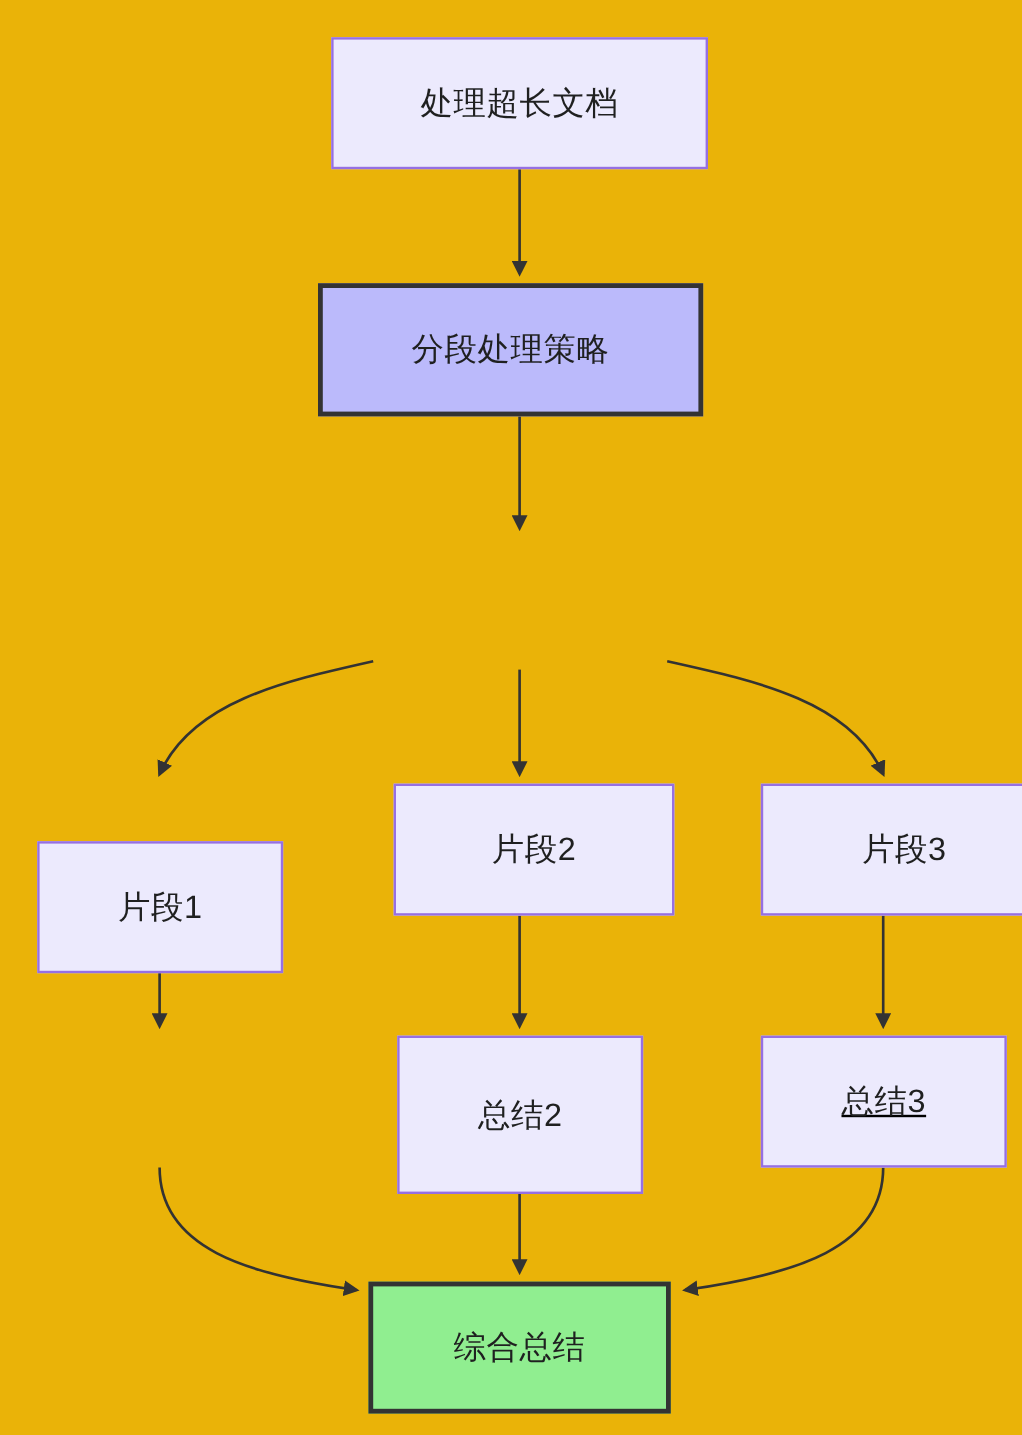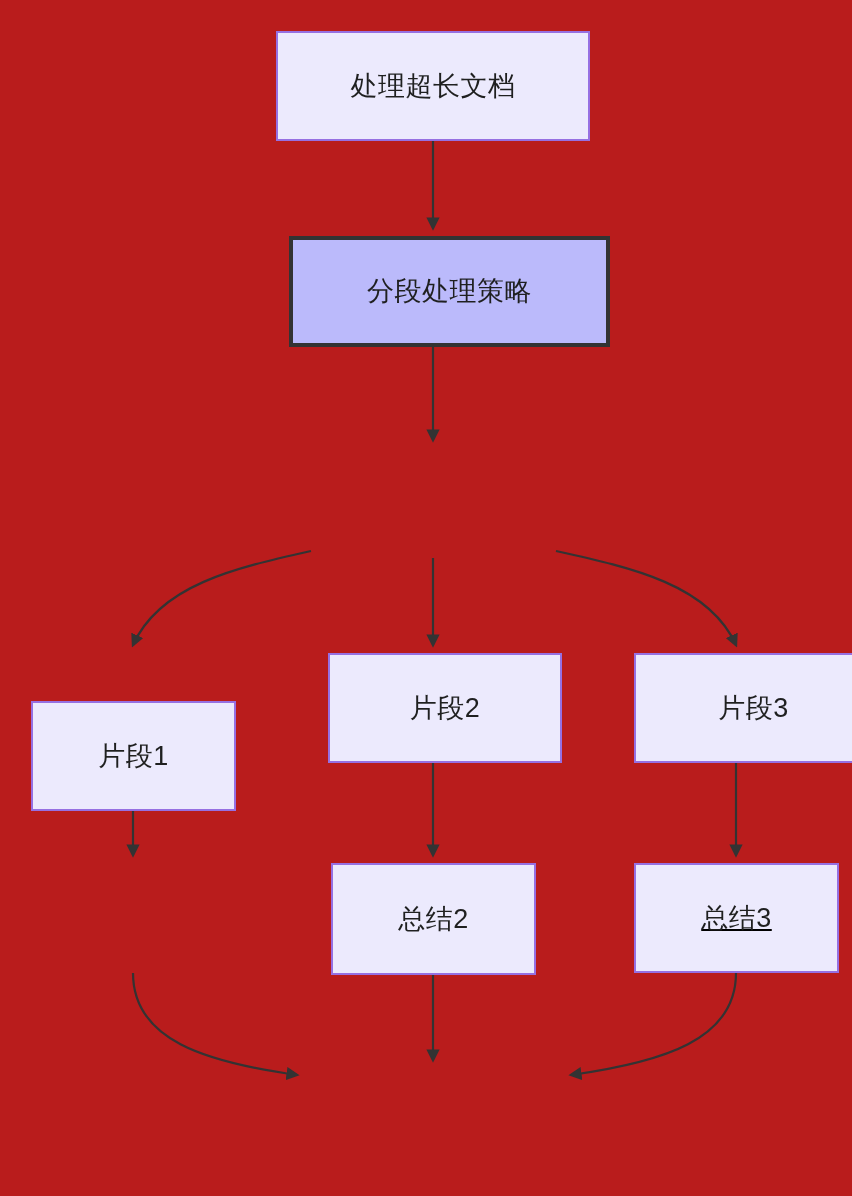--- a/index.html
+++ b/index.html
@@ -10,21 +10,21 @@
   body {
     width: 852px;
     height: 1196px;
     overflow: hidden;
     font-family: "Liberation Sans", "DejaVu Sans", sans-serif;
   }
   #flowchart {
     position: relative;
     width: 852px;
     height: 1196px;
-    background: #b91c1c;
+    background: #eab308;
   }
   svg.edges {
     position: absolute;
     top: 0;
     left: 0;
     width: 852px;
     height: 1196px;
   }
   .edge-path {
     fill: none;
@@ -91,40 +91,43 @@
 
     <path class="edge-path" d="M 433 973 L 433 1060" marker-end="url(#arrow)"></path>
 
     <path class="edge-path" d="M 736 973 C 736 1040, 663 1062, 571 1075" marker-end="url(#arrow)"></path>
   </svg>
 
   <div class="node plain" style="left:276px; top:31px; width:314px; height:110px;">
     <span class="node-label">处理超长文档</span>
   </div>
 
-  <div class="node highlight" style="left:289px; top:236px; width:321px; height:111px;">
+  <div class="node highlight" style="left:265px; top:236px; width:321px; height:111px;">
     <span class="node-label">分段处理策略</span>
   </div>
 
 
   <div class="node plain" style="left:31px; top:653px; width:205px; height:110px;margin-top:48px;">
     <span class="node-label">片段1</span>
   </div>
 
   <div class="node plain" style="left:328px; top:653px; width:234px; height:110px;">
     <span class="node-label">片段2</span>
   </div>
 
   <div class="node plain" style="left:634px; top:653px; width:239px; height:110px;">
     <span class="node-label">片段3</span>
   </div>
 
 
-  <div class="node plain" style="left:331px; top:863px; width:205px; height:112px;">
+  <div class="node plain" style="left:331px; top:863px; width:205px; height:132px;">
     <span class="node-label">总结2</span>
   </div>
 
   <div class="node plain" style="left:634px; top:863px; width:205px; height:110px;text-decoration:underline;">
     <span class="node-label">总结3</span>
   </div>
 
+  <div class="node result" style="left:307px; top:1068px; width:252px; height:110px;">
+    <span class="node-label">综合总结</span>
+  </div>
 
 </div>
 
 </body></html>

